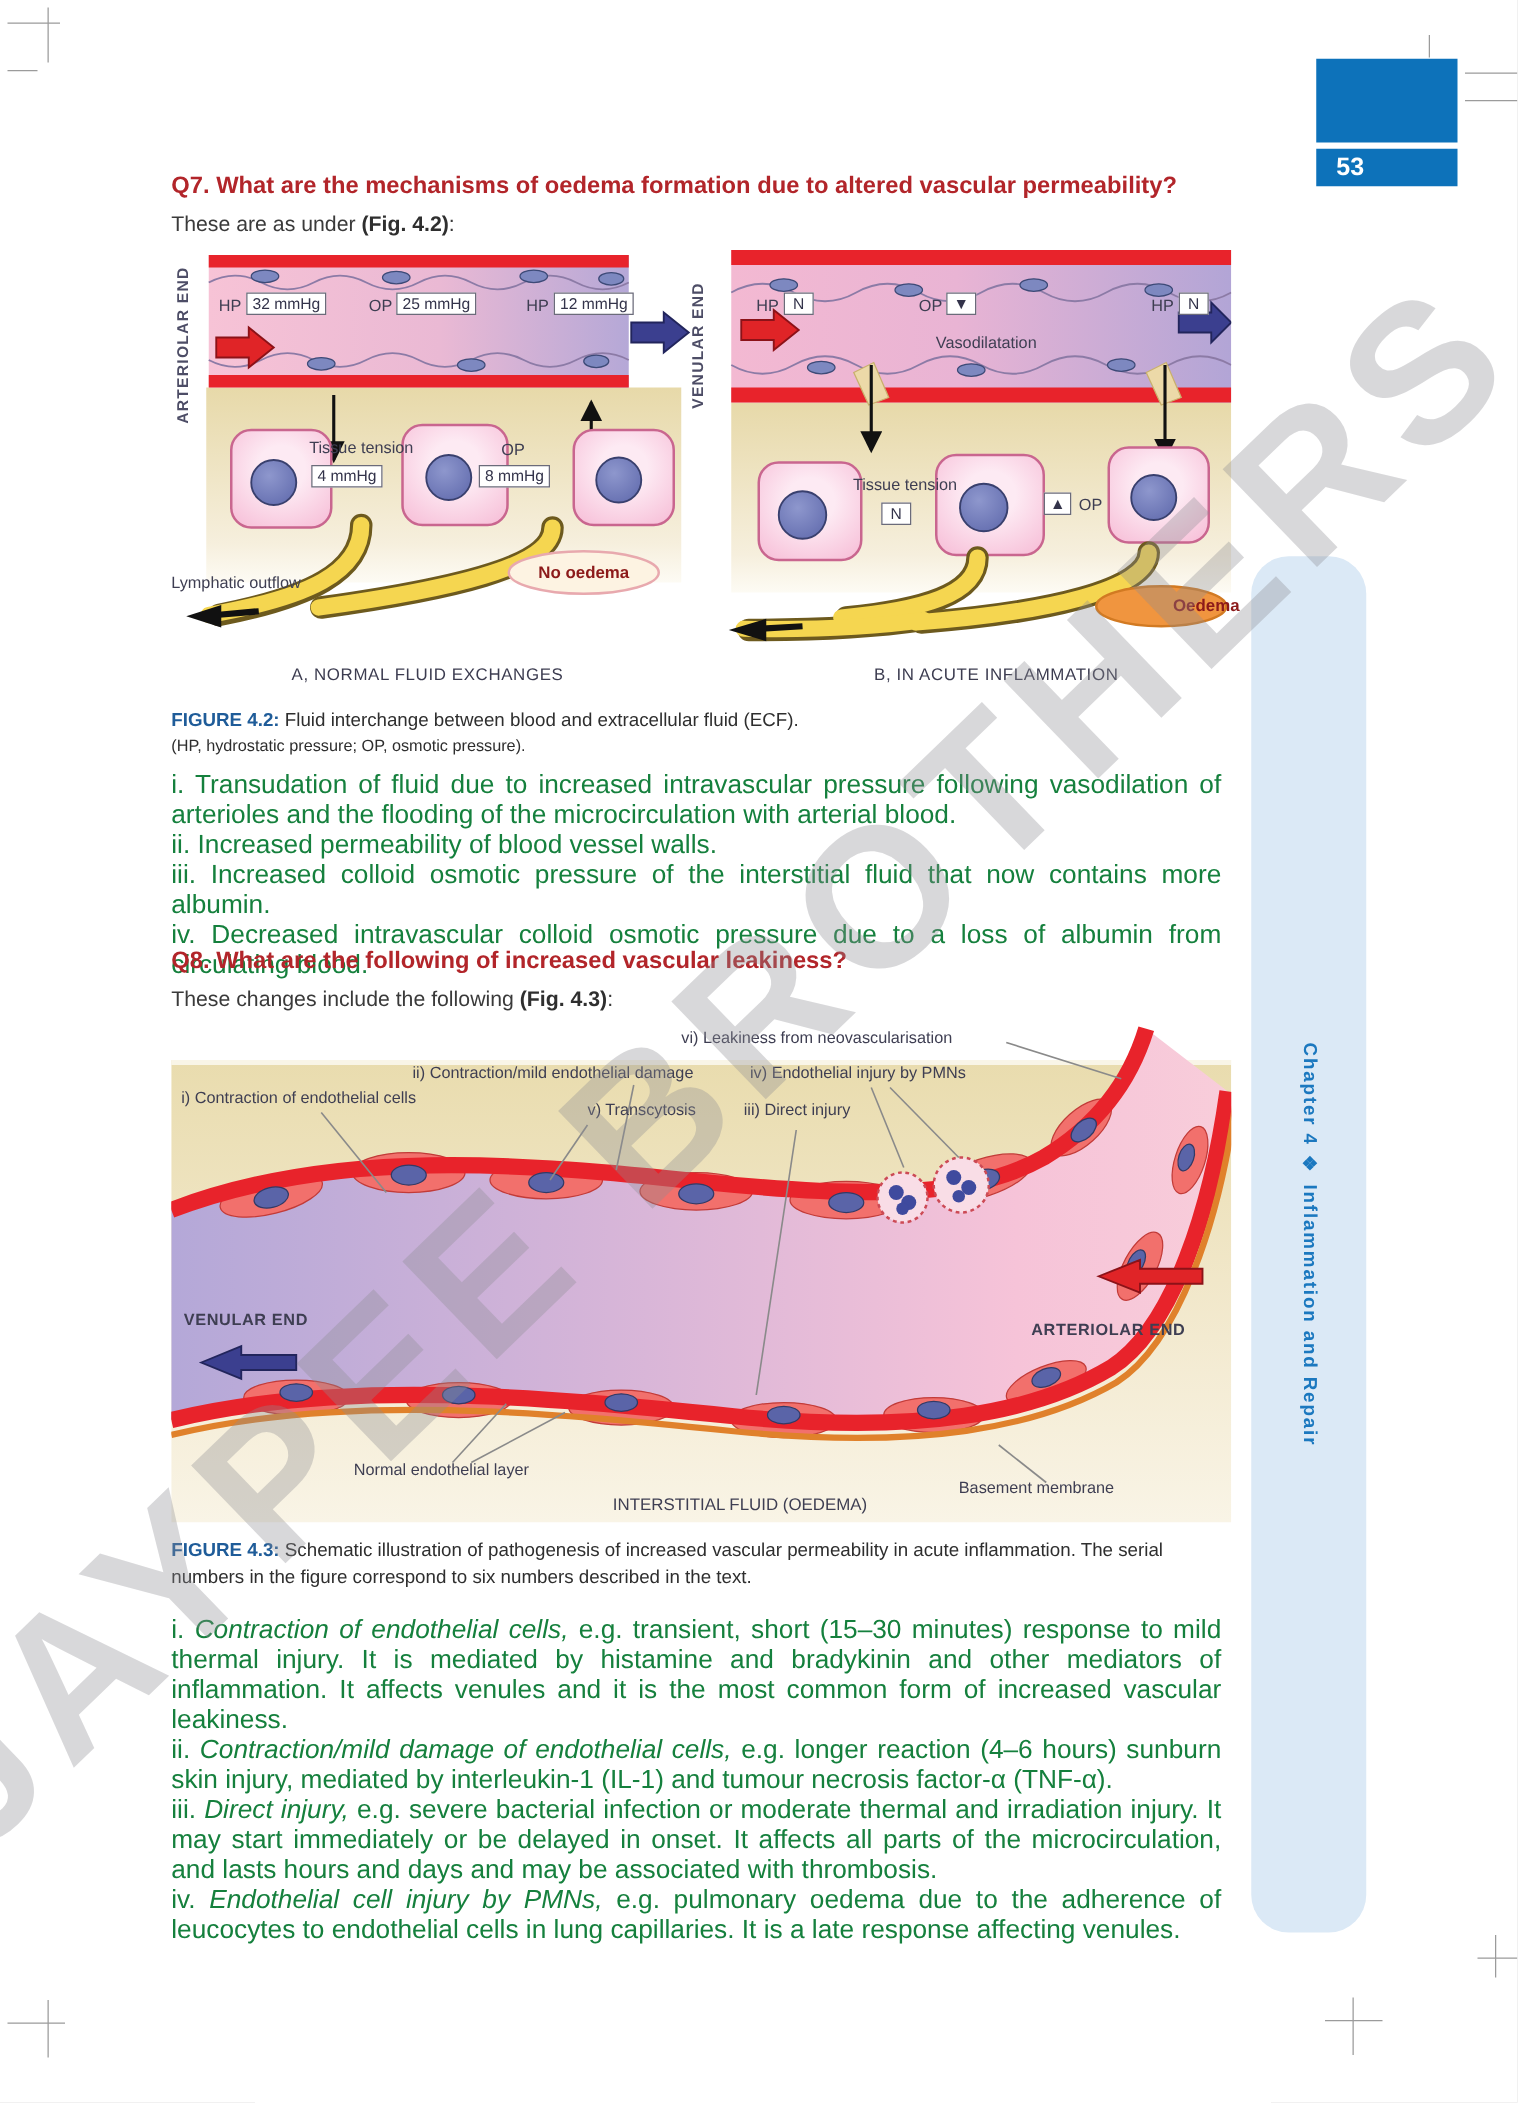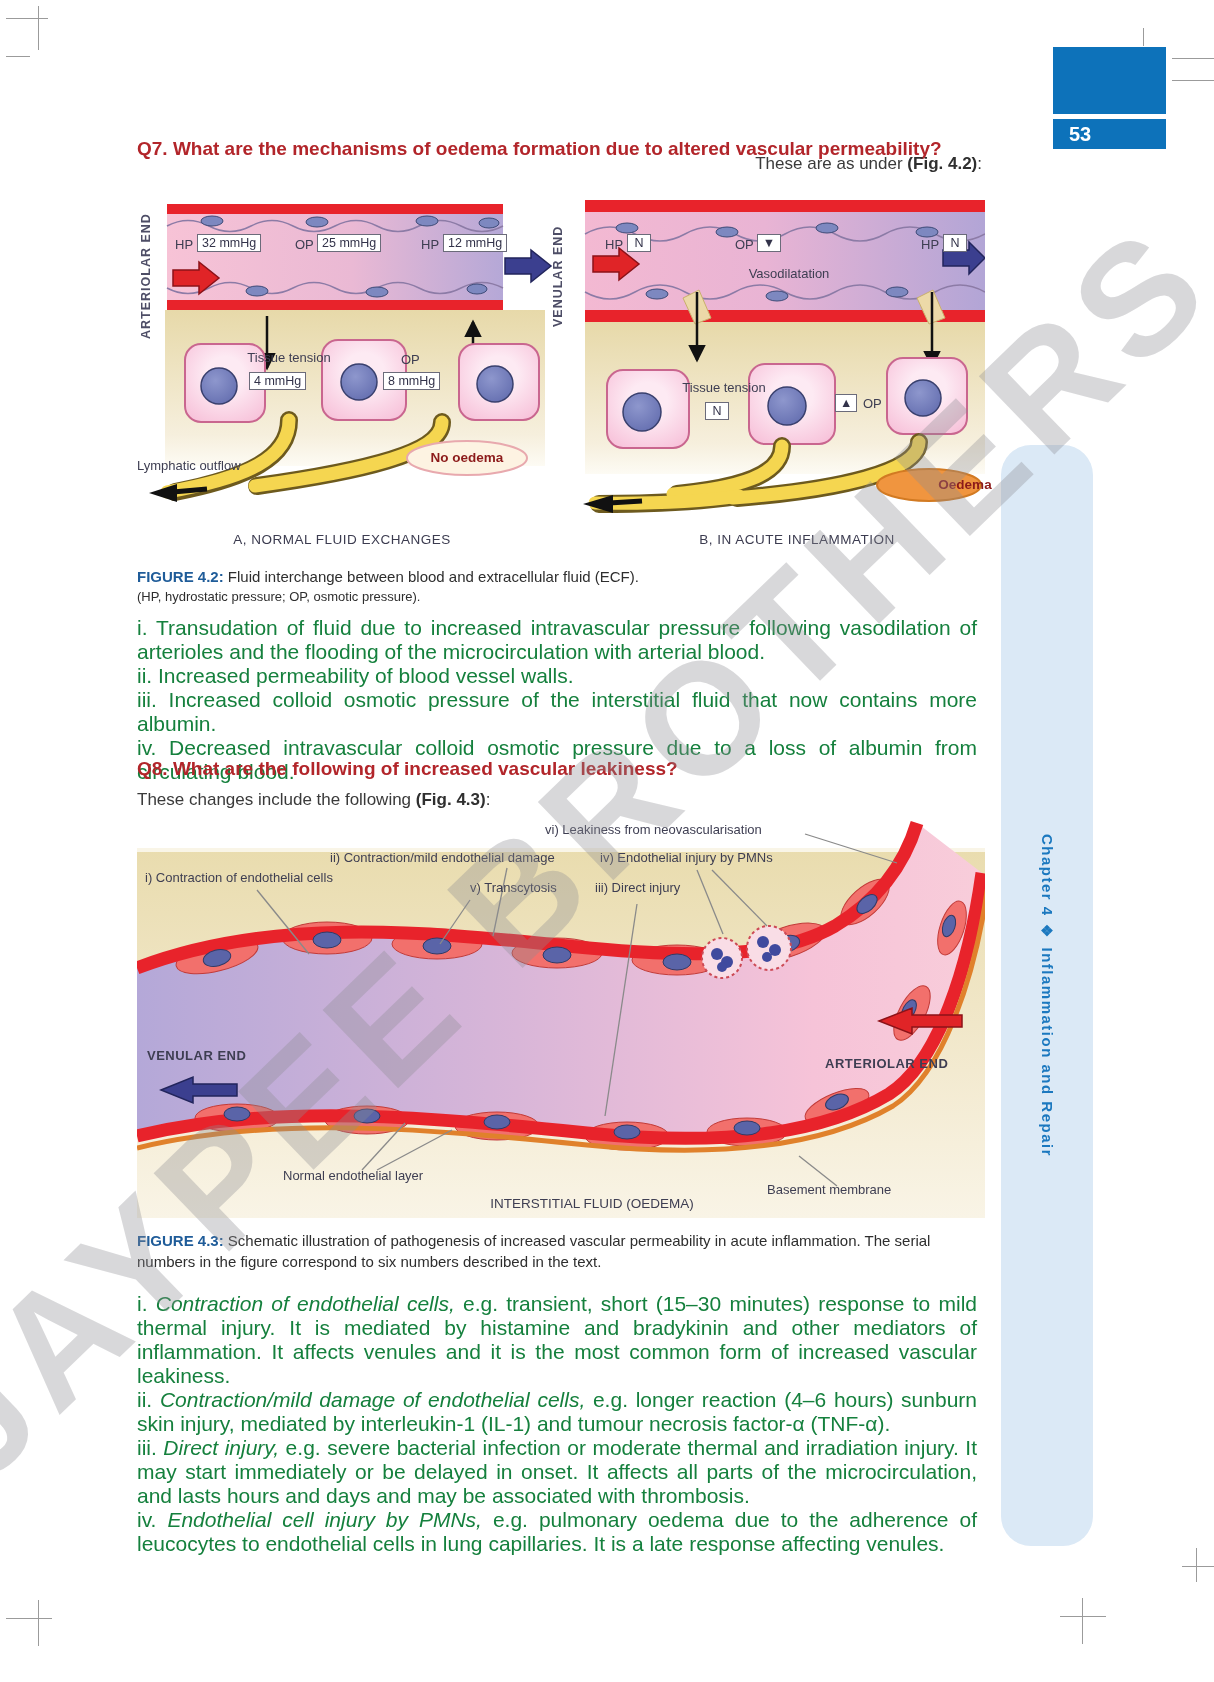--- a/index.html
+++ b/index.html
@@ -74,21 +74,21 @@
   <div class="badge-top"></div>
   <div class="badge-num">53</div>
 
   <div class="side-tab">
     <span>Chapter 4 ❖ Inflammation and Repair</span>
   </div>
 
   <div class="watermark">JAYPEE BROTHERS</div>
 
   <div class="qhead" style="top:138px;">Q7. What are the mechanisms of oedema formation due to altered vascular permeability?</div>
-  <div class="intro" style="top:154px;text-align:right;">
+  <div class="intro" style="top:170px;">
     <span>These are as under </span><b>(Fig. 4.2)</b><span>:</span>
   </div>
 
   <div class="figure" style="top:192px;height:372px;">
     <svg width="848" height="372" viewBox="0 0 848 372">
       <defs>
         <linearGradient id="g_lumA" x1="0" y1="0" x2="1" y2="0">
           <stop offset="0" stop-color="#f7c3d6"></stop>
             <stop offset="0.55" stop-color="#eab9d4"></stop>
             <stop offset="1" stop-color="#b5a8d7"></stop>

